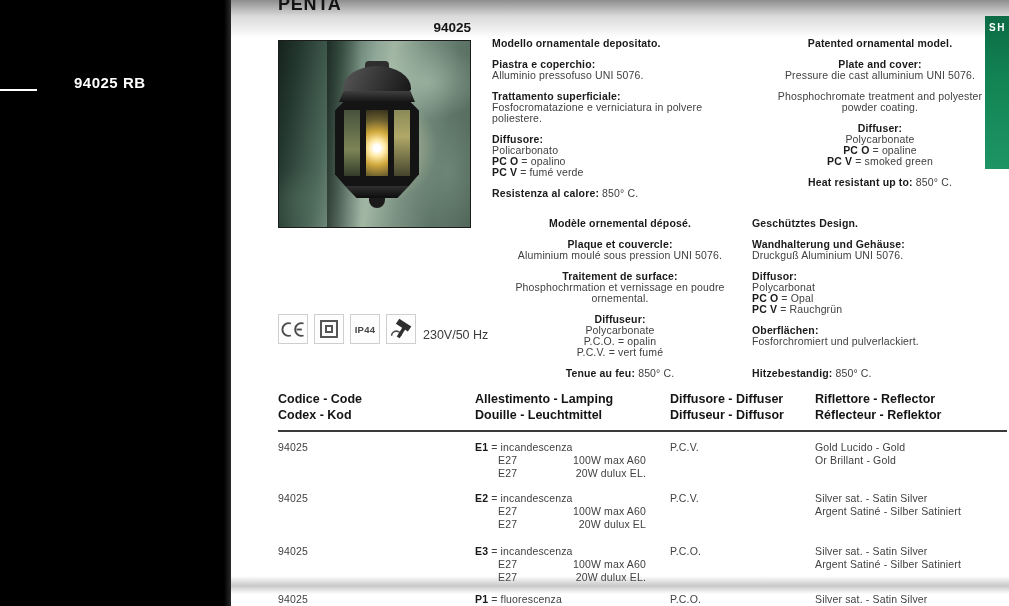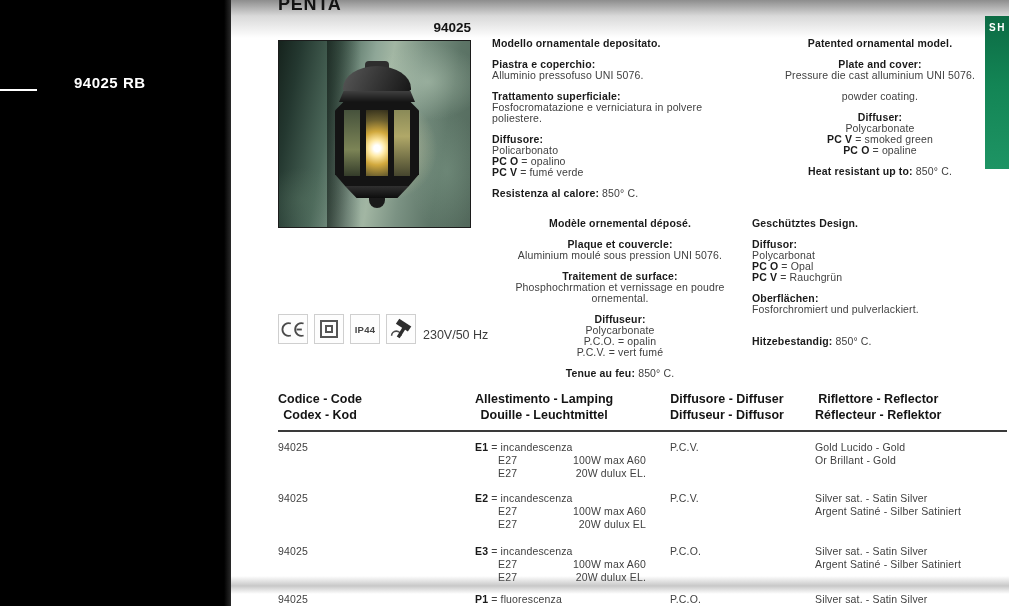--- a/index.html
+++ b/index.html
@@ -81,21 +81,21 @@
   #spec-en { left:521px; top:38px;text-align:center; }
   #spec-fr { left:261px; top:218px;text-align:center; }
   #spec-de { left:521px; top:218px; }
   .spec-section { margin-bottom:10px; }
   .spec-section.extra-gap { margin-bottom:21px; }
   .spec-col b { color:#1a1a1a; }
 
   
   .thead { position:absolute; top:392px; left:0; width:778px; font-weight:bold;
     font-size:12.5px; line-height:15.5px; color:#141414; }
-  .th { position:absolute; top:0;text-align:center; }
+  .th { position:absolute; top:0; }
   .divider { position:absolute; left:47px; top:430px; width:729px; height:2px; background:#3a3a3a; }
   .trow { position:absolute; left:0; width:778px; font-size:10.5px; line-height:13px;
     color:#414141; letter-spacing:.15px; }
   .c-code { position:absolute; left:47px; top:0; }
   .c-lamp { position:absolute; left:244px; top:0; width:180px; }
   .c-lamp b { color:#1a1a1a; }
   .lamp-line { padding-left:23px; display:flex;align-items:center; }
   .socket { width:60px; }
   .power { width:88px; text-align:right; }
   .c-diff { position:absolute; left:439px; top:0; }
@@ -184,27 +184,28 @@
       </div>
     <div class="spec-col" id="spec-en">
         <div class="spec-section">
           <div class="spec-title"><b>Patented ornamental model.</b></div>
         </div>
         <div class="spec-section">
           <div class="spec-title"><b>Plate and cover:</b></div>
           <div class="spec-line">Pressure die cast alluminium UNI 5076.</div>
         </div>
         <div class="spec-section">
+          <div class="spec-line">Phosphochromate treatment and polyester</div>
           <div class="spec-line">powder coating.</div>
         </div>
         <div class="spec-section">
           <div class="spec-title"><b>Diffuser:</b></div>
           <div class="spec-line">Polycarbonate</div>
+          <div class="spec-line"><b>PC O</b> = opaline</div>
           <div class="spec-line"><b>PC V</b> = smoked green</div>
-          <div class="spec-line"><b>PC O</b> = opaline</div>
         </div>
         <div class="spec-section">
           <div class="spec-title"><b>Heat resistant up to:</b> 850° C.</div>
         </div>
       </div>
     <div class="spec-col" id="spec-fr">
         <div class="spec-section">
           <div class="spec-title"><b>Modèle ornemental déposé.</b></div>
         </div>
         <div class="spec-section">
@@ -222,20 +223,24 @@
           <div class="spec-line">P.C.O. = opalin</div>
           <div class="spec-line">P.C.V. = vert fumé</div>
         </div>
         <div class="spec-section">
           <div class="spec-title"><b>Tenue au feu:</b> 850° C.</div>
         </div>
       </div>
     <div class="spec-col" id="spec-de">
         <div class="spec-section">
           <div class="spec-title"><b>Geschütztes Design.</b></div>
+        </div>
+        <div class="spec-section">
+          <div class="spec-title"><b>Wandhalterung und Gehäuse:</b></div>
+          <div class="spec-line">Druckguß Aluminium UNI 5076.</div>
         </div>
         <div class="spec-section">
           <div class="spec-title"><b>Diffusor:</b></div>
           <div class="spec-line">Polycarbonat</div>
           <div class="spec-line"><b>PC O</b> = Opal</div>
           <div class="spec-line"><b>PC V</b> = Rauchgrün</div>
         </div>
         <div class="spec-section extra-gap">
           <div class="spec-title"><b>Oberflächen:</b></div>
           <div class="spec-line">Fosforchromiert und pulverlackiert.</div>

